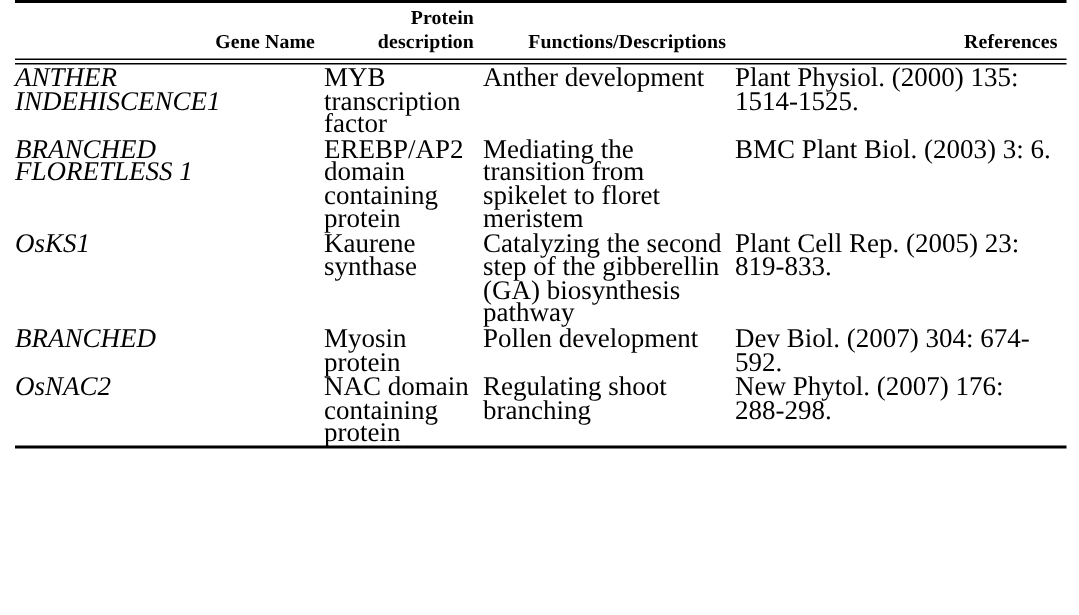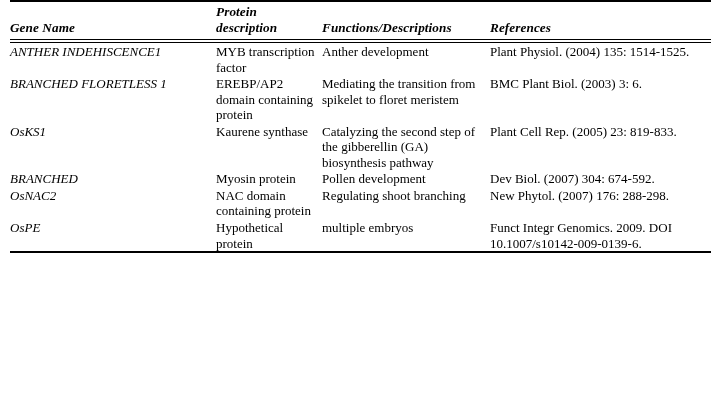--- a/index.html
+++ b/index.html
@@ -42,46 +42,45 @@
   
   table.gene-table thead tr.rule-top td {
     border-top: 2.2px solid #000;
     padding: 0;
     height: 0;
     line-height: 0;
     font-size: 0;
   }
 
   thead th {
-    text-align: left;
+    text-align: right;
     font-weight: bold;
     vertical-align: bottom;
     padding: 2px 6px 3px 0;
     font-size: 13.2px;
     line-height: 16px;
     letter-spacing: 0.1px;
-    font-style: italic;
   }
 
   
   thead tr.head-row th {
     border-bottom: 1.1px solid #000;
   }
   thead tr.rule-under td {
     padding: 0;
     height: 2px;
     line-height: 0;
     font-size: 0;
     border-bottom: 1.6px solid #000;
   }
 
   tbody td {
     vertical-align: top;
     padding: 0 6px 0 0;
-    font-size: 13px;
+    font-size: 18px;
     line-height: 15.55px;
   }
 
   tbody tr.body-row > td {
     padding-top: 1px;
   }
 
   td.gene-cell {
     font-style: italic;
   }
@@ -126,21 +125,21 @@
         <td></td>
       </tr>
     </thead>
 
     <tbody id="table-body">
 
     <tr class="body-row">
           <td class="gene-cell">ANTHER INDEHISCENCE1</td>
           <td>MYB transcription factor</td>
           <td>Anther development</td>
-          <td>Plant Physiol. (2004) 135: 1514-1525.</td>
+          <td>Plant Physiol. (2000) 135: 1514-1525.</td>
         </tr>
         <tr class="body-row">
           <td class="gene-cell">BRANCHED FLORETLESS 1</td>
           <td>EREBP/AP2 domain containing protein</td>
           <td>Mediating the transition from spikelet to floret meristem</td>
           <td>BMC Plant Biol. (2003) 3: 6.</td>
         </tr>
         <tr class="body-row">
           <td class="gene-cell">OsKS1</td>
           <td>Kaurene synthase</td>
@@ -152,26 +151,20 @@
           <td>Myosin protein</td>
           <td>Pollen development</td>
           <td>Dev Biol. (2007) 304: 674-592.</td>
         </tr>
         <tr class="body-row">
           <td class="gene-cell">OsNAC2</td>
           <td>NAC domain containing protein</td>
           <td>Regulating shoot branching</td>
           <td>New Phytol. (2007) 176: 288-298.</td>
         </tr>
-        <tr class="body-row">
-          <td class="gene-cell">OsPE</td>
-          <td>Hypothetical protein</td>
-          <td>multiple embryos</td>
-          <td>Funct Integr Genomics. 2009. DOI 10.1007/s10142-009-0139-6.</td>
-        </tr>
       </tbody>
 
     <tfoot>
       <tr>
         <td></td>
         <td></td>
         <td></td>
         <td></td>
       </tr>
     </tfoot>

